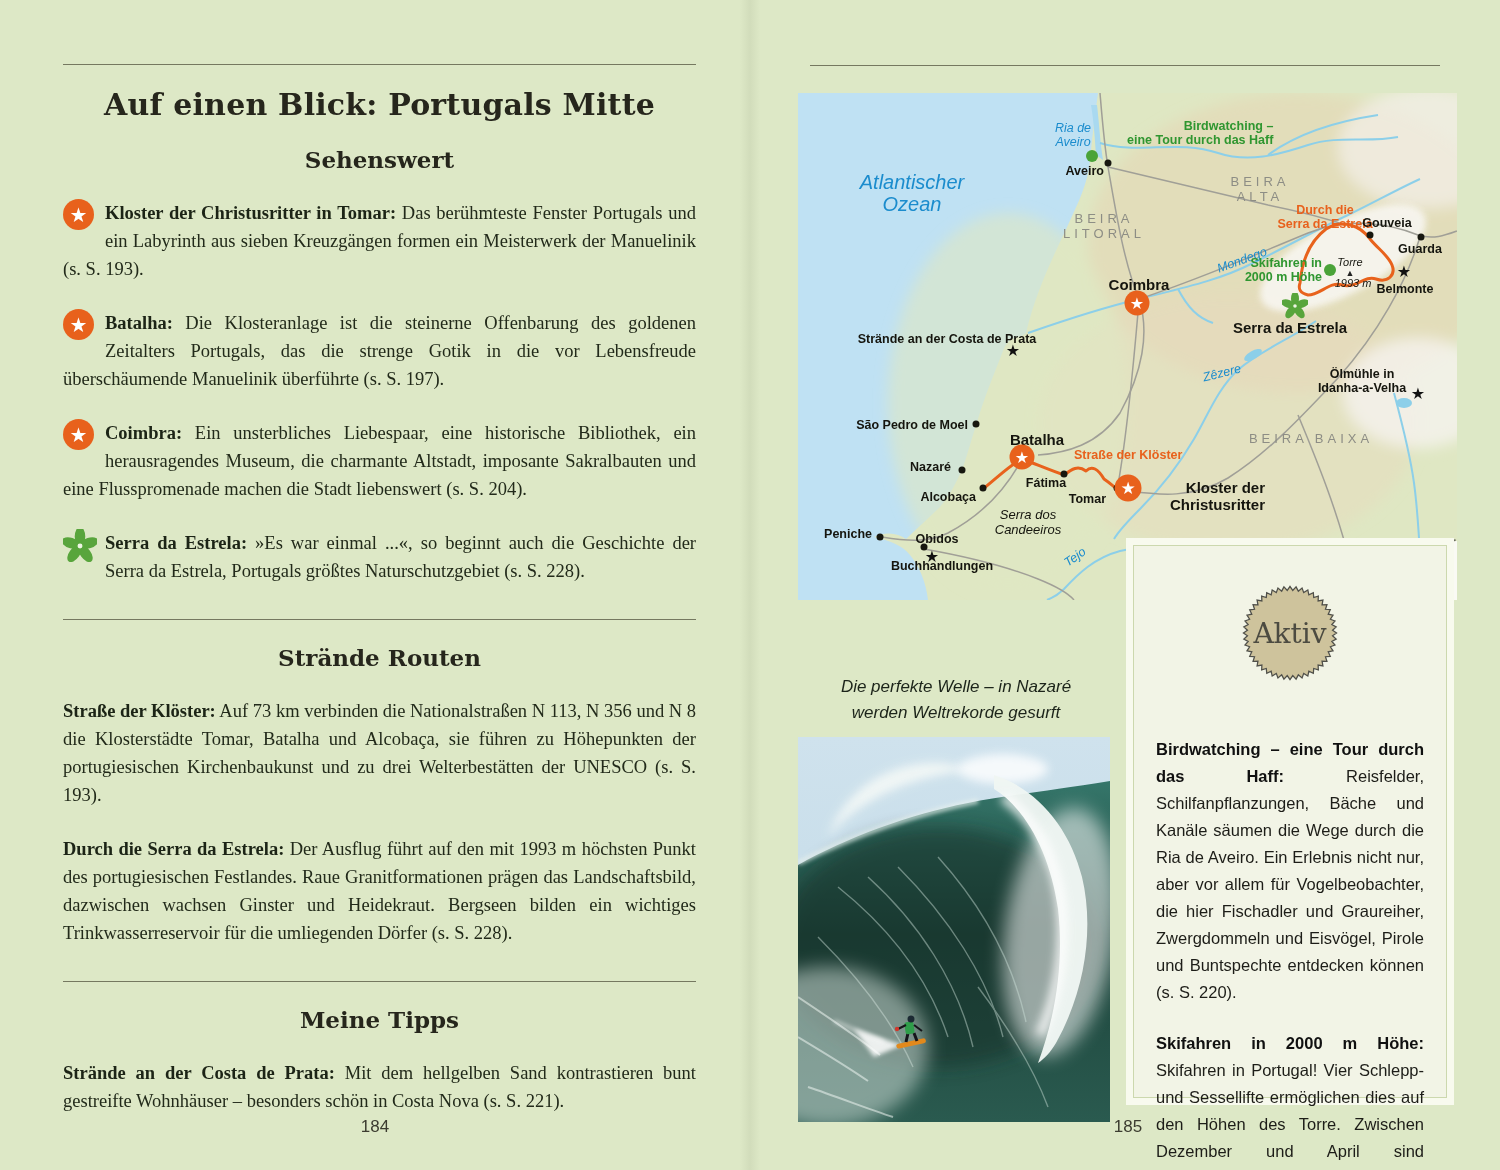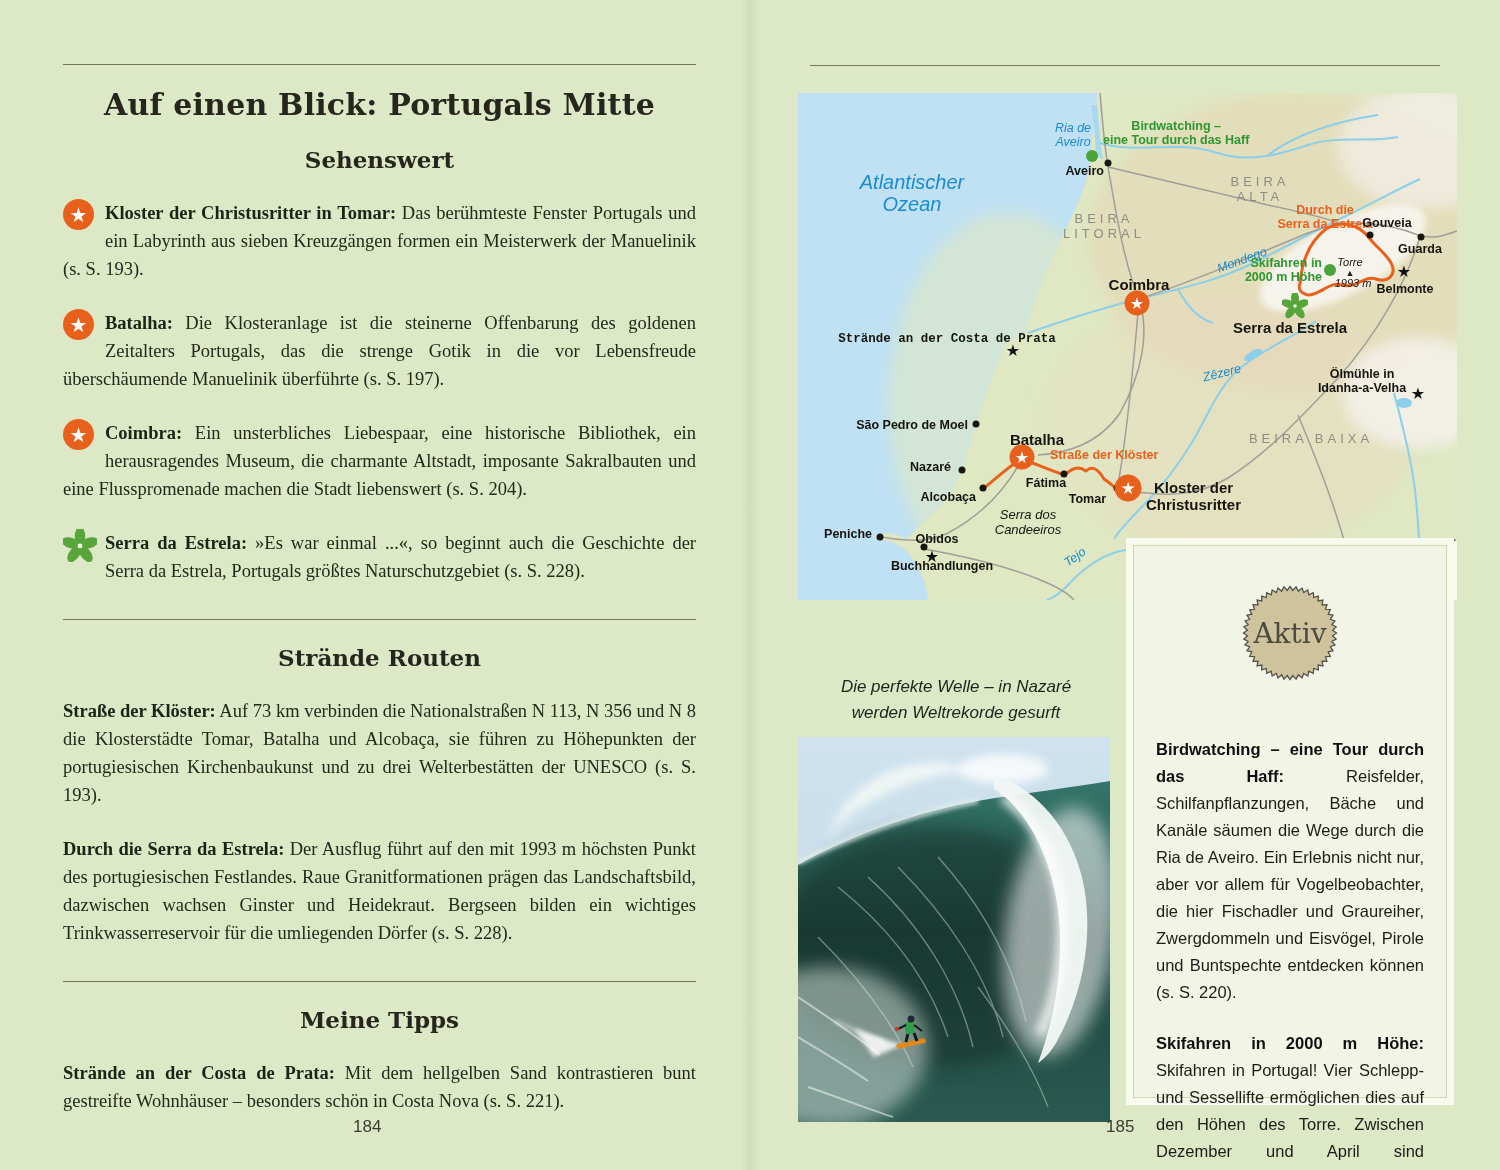--- a/index.html
+++ b/index.html
@@ -37,21 +37,21 @@
              white-space:pre-line;line-height:1.12;text-align:center;}
   .city{font-weight:bold;font-size:12.5px;color:#15150e;}
   .big{font-size:15px;}
   .water{font-style:italic;color:#1b8ccd;font-size:12.5px;}
   .ocean{font-size:20px;}
   .region{color:#8d8d85;font-size:13px;letter-spacing:4px;}
   .tipg{color:#2f9630;font-weight:bold;font-size:12.5px;text-align:left;}
   .rteo{color:#e8611c;font-weight:bold;font-size:12.5px;}
   .terri{font-style:italic;color:#15150e;font-size:13px;}
   .smi{font-style:italic;color:#15150e;font-size:11px;}
-  .tal{text-align:center;} .tar{text-align:right;}
+  .tal{text-align:right;margin-left:24px;} .tar{text-align:right;}
 
   .mk{position:absolute;transform:translate(-50%,-50%);display:flex;
       align-items:center;justify-content:center;line-height:1;}
   .mk.dot{width:7px;height:7px;background:#17170f;border-radius:50%;}
   .mk.dot-green{width:12px;height:12px;background:#4aa338;border-radius:50%;}
   .mk.star-black{color:#111;font-size:16px;}
   .mk.star-badge{background:#e8611c;color:#fff;border-radius:50%;}
   .mk.peak{color:#222;font-size:9px;}
   .mk.leaf svg{display:block;}
 
@@ -66,21 +66,21 @@
   .badge{margin:38px auto 0;width:98px;height:98px;position:relative;}
   .badge svg{position:absolute;inset:0;}
   .badge-text{position:absolute;inset:0;display:flex;align-items:center;justify-content:center;
               font-family:"DejaVu Serif",serif;font-size:28px;color:#4c4b41;}
   .box-para{font-family:"Liberation Sans",sans-serif;font-size:16.5px;line-height:27px;
             color:#1d1d18;text-align:justify;margin:24px 0 0;}
   .box-para b{color:#101010;}
   #bp1{margin-top:54px;}
 
   .pageno{position:absolute;font-family:"Liberation Sans",sans-serif;font-size:17px;
-          color:#3c3c30;width:44px;text-align:left;}
+          color:#3c3c30;width:44px;text-align:center;}
   #pn-l{left:353px;top:1117px;} #pn-r{left:1106px;top:1117px;}
 </style>
 </head>
 <body>
 
 <div class="gutter"></div>
 
 <div class="page-left">
   <hr class="rule" id="rule1">
   <div class="title">Auf einen Blick: Portugals Mitte</div>
@@ -207,21 +207,21 @@
     <div class="map-label tipg tar" style="left: 524px; top: 177px; transform: translate(-100%, -50%);">Skifahren in
 2000 m Höhe</div>
     <div class="map-label smi" style="left: 552px; top: 169px; transform: translate(-50%, -50%);">Torre</div>
     <div class="map-label smi" style="left: 555px; top: 190px; transform: translate(-50%, -50%);">1993 m</div>
     <div class="map-label city" style="left: 607px; top: 196px; transform: translate(-50%, -50%);">Belmonte</div>
     <div class="map-label city big" style="left: 341px; top: 192px; transform: translate(-50%, -50%);">Coimbra</div>
     <div class="map-label city big" style="left: 492px; top: 235px; transform: translate(-50%, -50%);">Serra da Estrela</div>
     <div class="map-label city" style="left: 564px; top: 288px; transform: translate(-50%, -50%);">Ölmühle in Idanha-a-Velha</div>
     <div class="map-label water" style="left: 424px; top: 280px; transform: translate(-50%, -50%) rotate(-14deg);">Zêzere</div>
     <div class="map-label region" style="left: 513px; top: 325px; transform: translate(-50%, -50%); margin-top: 21px;">BEIRA BAIXA</div>
-    <div class="map-label city" style="left: 149px; top: 246px; transform: translate(-50%, -50%); font-family: Liberation Mono, monospace;">Strände an der Costa de Prata</div>
+    <div class="map-label city" style="left: 149px; top: 246px; transform: translate(-50%, -50%);">Strände an der Costa de Prata</div>
     <div class="map-label city" style="left: 170px; top: 332px; transform: translate(-100%, -50%);">São Pedro de Moel</div>
     <div class="map-label city" style="left: 153px; top: 374px; transform: translate(-100%, -50%);">Nazaré</div>
     <div class="map-label city big" style="left: 239px; top: 347px; transform: translate(-50%, -50%);">Batalha</div>
     <div class="map-label rteo tal" style="left: 252px; top: 362px; transform: translate(0px, -50%);">Straße der Klöster</div>
     <div class="map-label city" style="left: 248px; top: 390px; transform: translate(-50%, -50%);">Fátima</div>
     <div class="map-label city" style="left: 308px; top: 406px; transform: translate(-100%, -50%);">Tomar</div>
     <div class="map-label city big tal" style="left: 348px; top: 404px; transform: translate(0px, -50%);">Kloster der
 Christusritter</div>
     <div class="map-label city" style="left: 178px; top: 404px; transform: translate(-100%, -50%);">Alcobaça</div>
     <div class="map-label terri" style="left: 230px; top: 430px; transform: translate(-50%, -50%);">Serra dos

